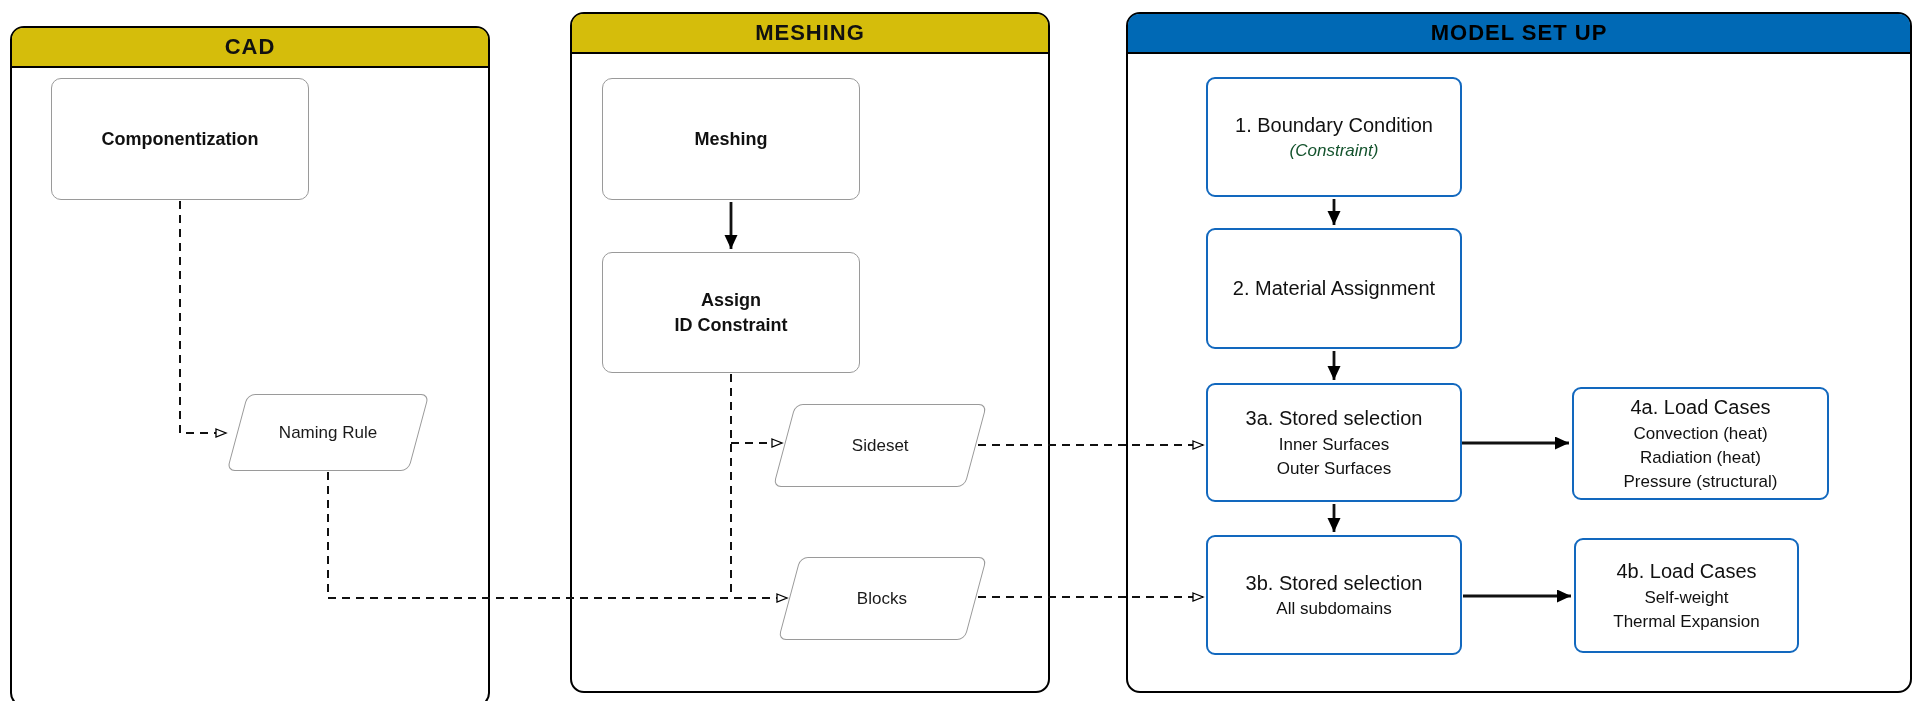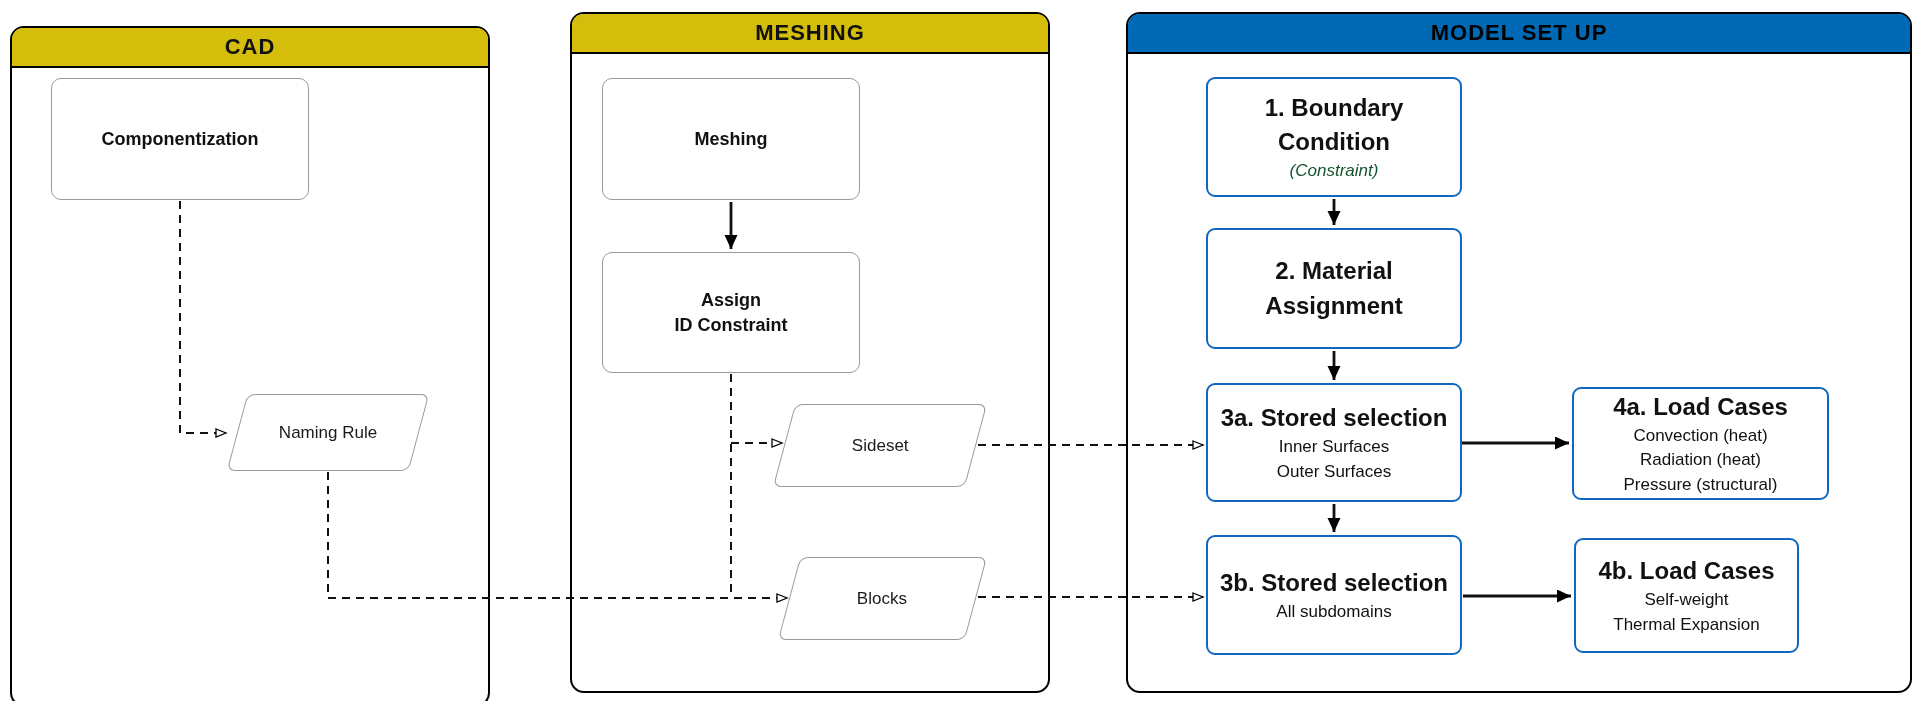--- a/index.html
+++ b/index.html
@@ -20,21 +20,21 @@
   .wire-solid  { fill:none; stroke:#111; stroke-width:2.8; }
 
   
   .node { position:absolute; box-sizing:border-box; background:#fff;
           display:flex; flex-direction:column; align-items:center; justify-content:center;
           text-align:center; }
   .proc { border:1.5px solid #9a9a9a; border-radius:10px; font-weight:bold; font-size:18px; color:#111; line-height:1.35;justify-content:center; }
   .para { border:1.5px solid #9a9a9a; border-radius:8px; transform:skewX(-15deg); font-size:17px; color:#1a1a1a; }
   .para > span { display:block; transform:skewX(15deg); }
   .mbox { border:2px solid #1268BE; border-radius:9px; color:#111; font-size:17px; line-height:1.42; }
-  .mbox .t { font-weight:bold; font-size:24px; }
+  .mbox .t { font-weight:normal; font-size:20px; }
   .it { font-style:italic; color:#14532d; }
 </style>
 </head>
 <body>
 
 <div class="canvas">
 
   <section class="panel" style="left:10px; top:12px; width:480px; height:681px;margin-top:14px;">
     <header class="panel-header ph-yellow">
       <span>CAD</span>

